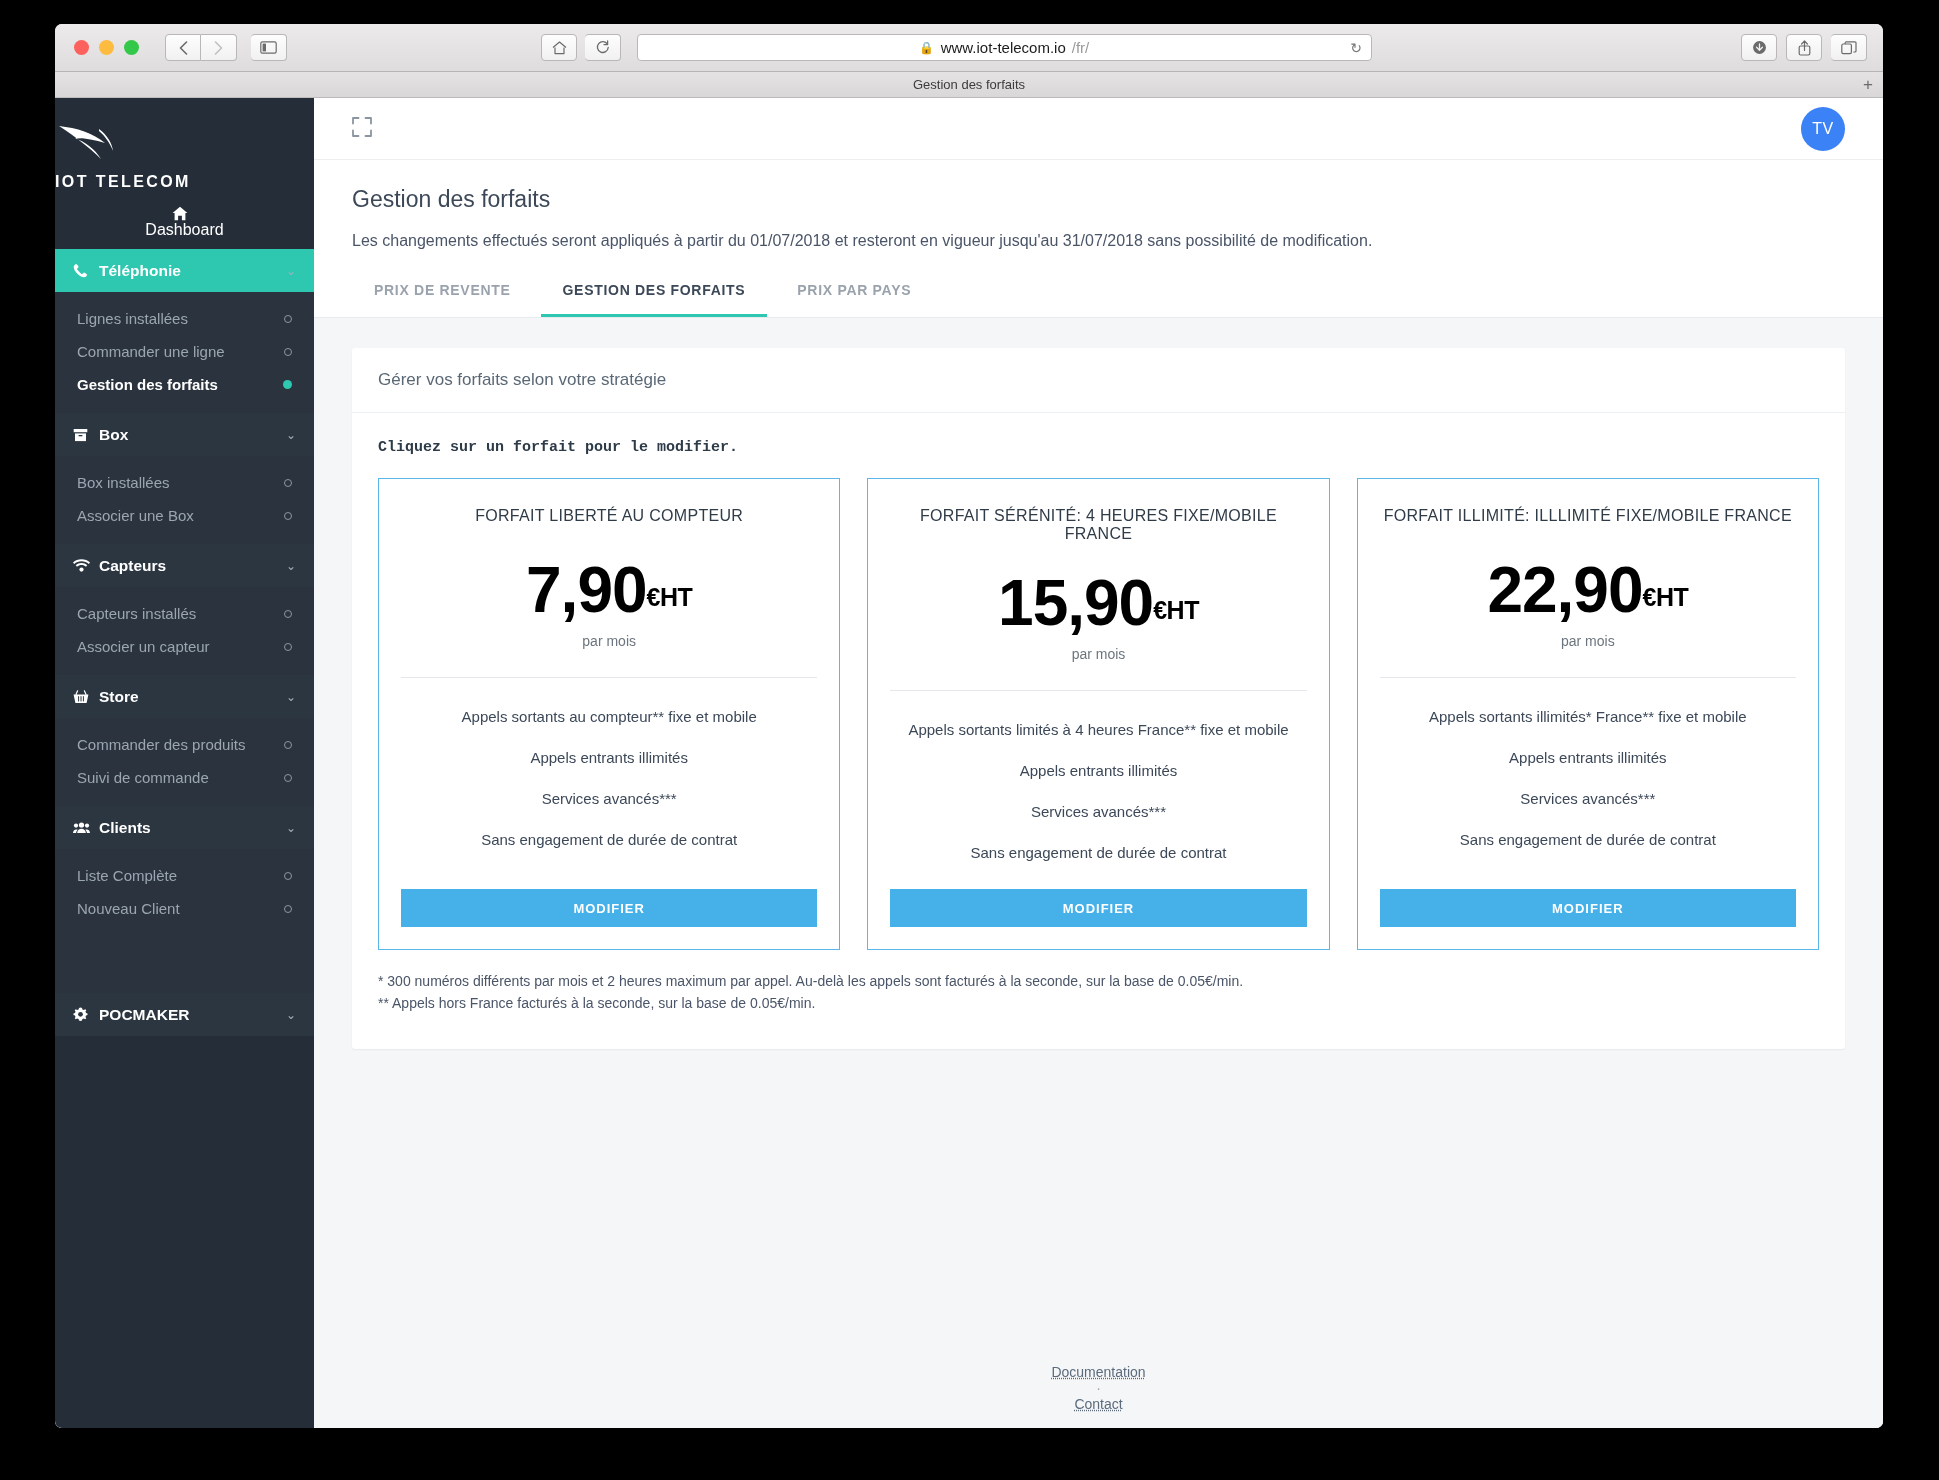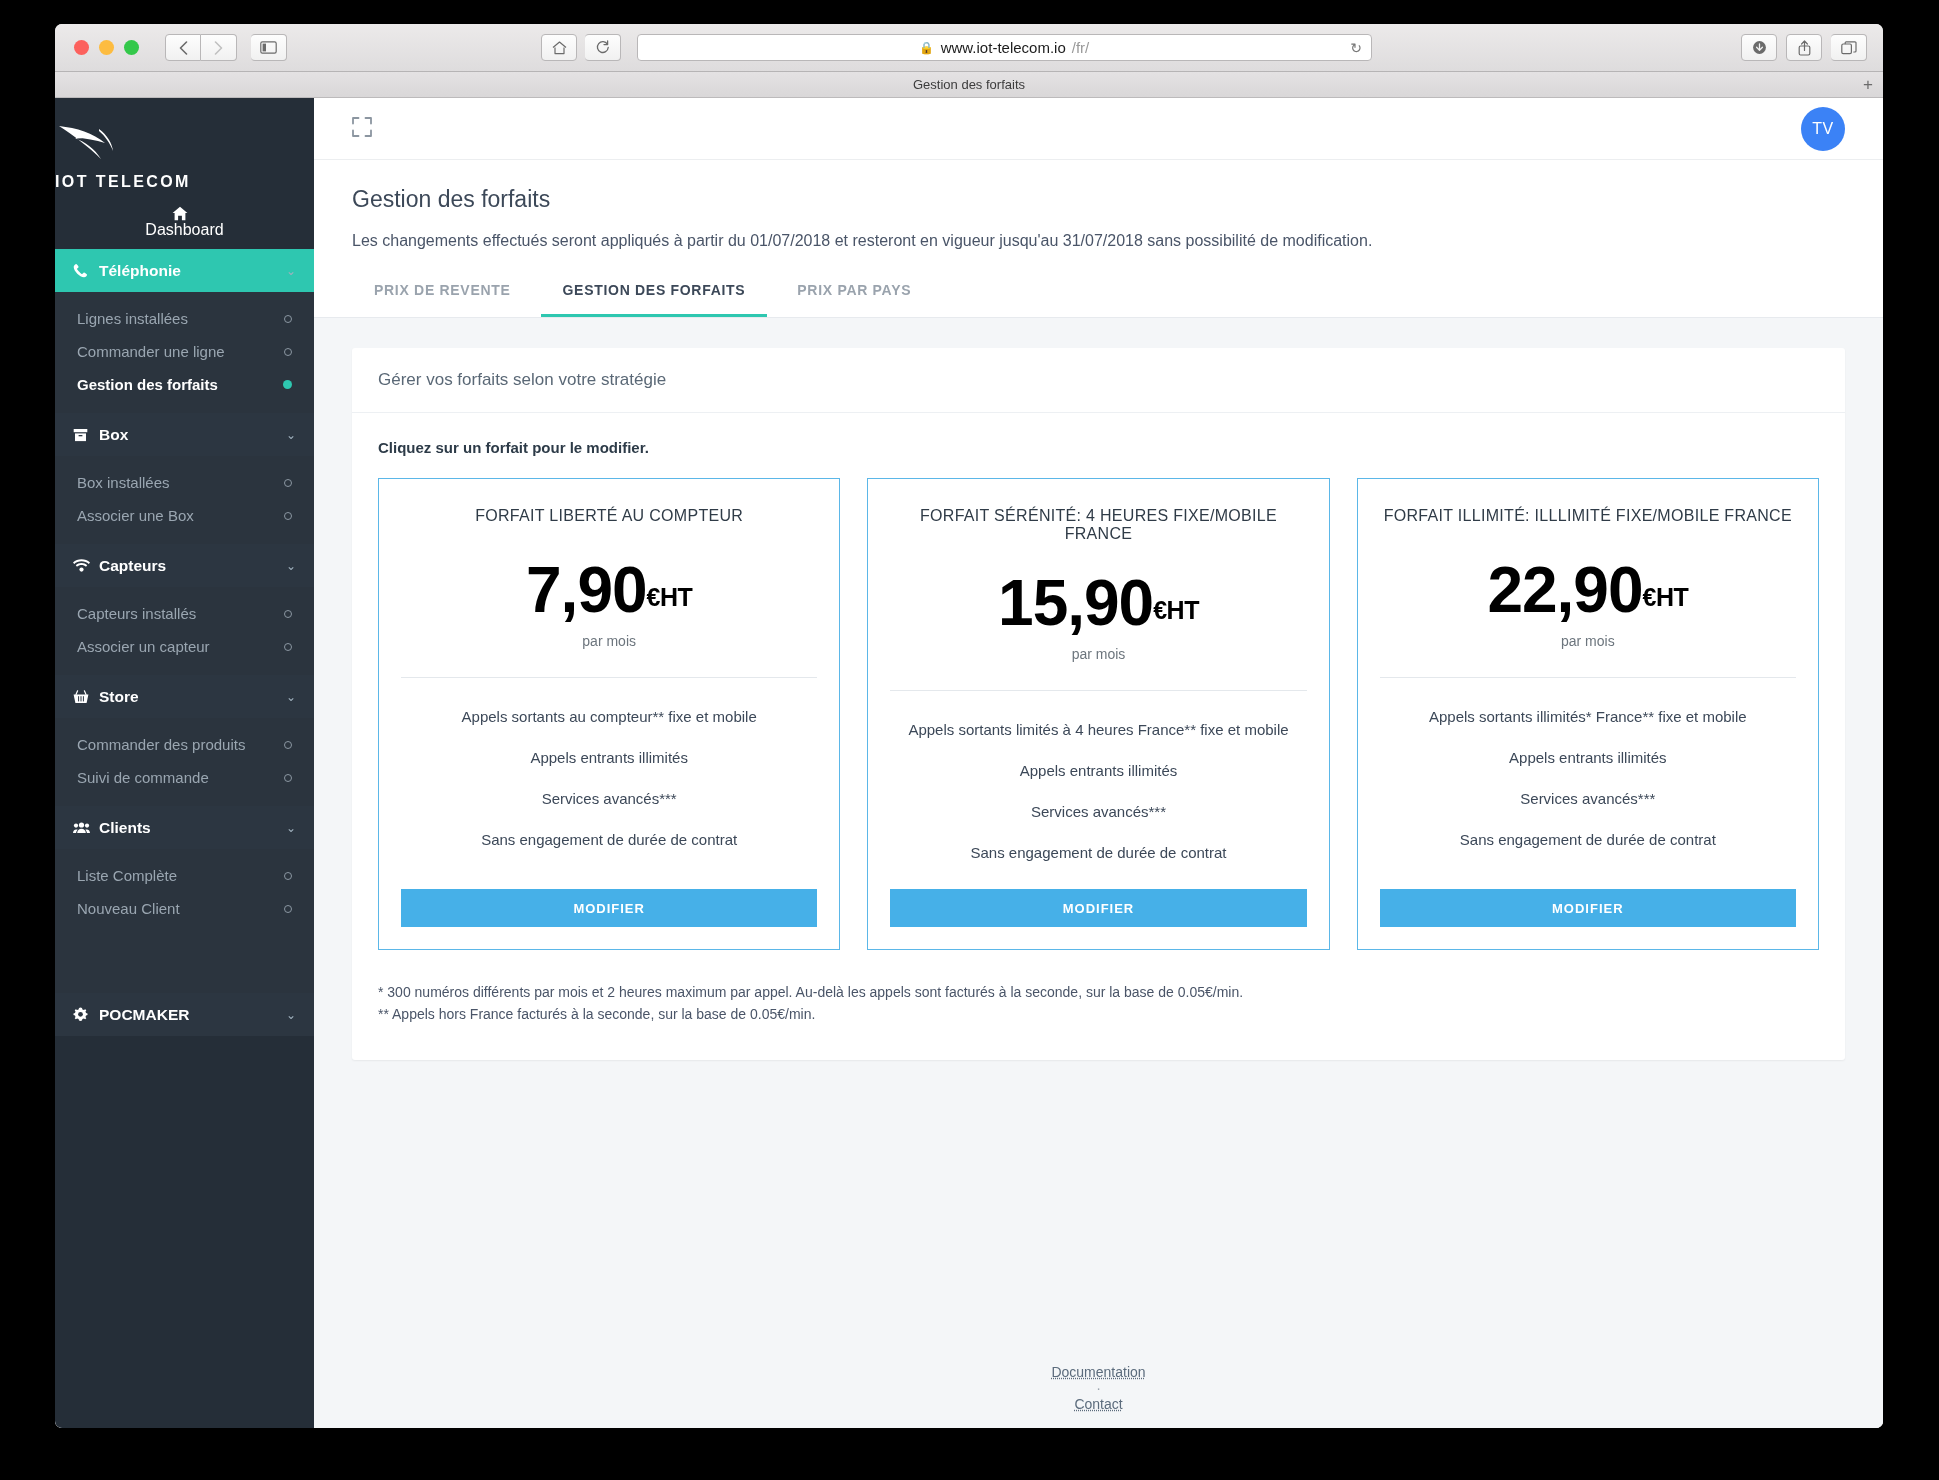--- a/index.html
+++ b/index.html
@@ -227,21 +227,21 @@
     box-shadow: 0 1px 2px rgba(0,0,0,0.06);
     overflow: hidden;
   }
   .card-header {
     padding: 22px 26px;
     border-bottom: 1px solid #edf0f3;
     font-size: 17px;
     color: #5a6876;
   }
   .card-body { padding: 26px 26px 34px 26px; }
-  .click-hint { font-size: 15px; font-weight: bold; color: #2d3b48; margin-bottom: 22px; }
+  .click-hint { font-size: 15px; font-weight: bold; color: #2d3b48; margin-bottom: 22px; font-family: Liberation Mono, monospace; }
 
   .plans { display: flex; gap: 27px; }
   .plan {
     flex: 1;
     border: 1px solid #5bb7e8;
     background: #ffffff;
     padding: 28px 22px 22px 22px;
     display: flex;
     flex-direction: column;
   }
@@ -277,21 +277,21 @@
     color: #ffffff;
     border: none;
     font-size: 13px;
     font-weight: bold;
     letter-spacing: 1px;
     font-family: "Liberation Sans", sans-serif;
     cursor: pointer;
     width: 100%;
   }
 
-  .footnotes { margin-top: 31px; }
+  .footnotes { margin-top: 20px; }
   .footnote { font-size: 14px; color: #4a5568; line-height: 1.6; }
 
   .page-footer {
     background: #f4f6f8;
     padding: 0 48px 16px 48px;
     display: flex;
     justify-content: flex-end;
     align-items: center;
     gap: 0;
     font-size: 14px;

